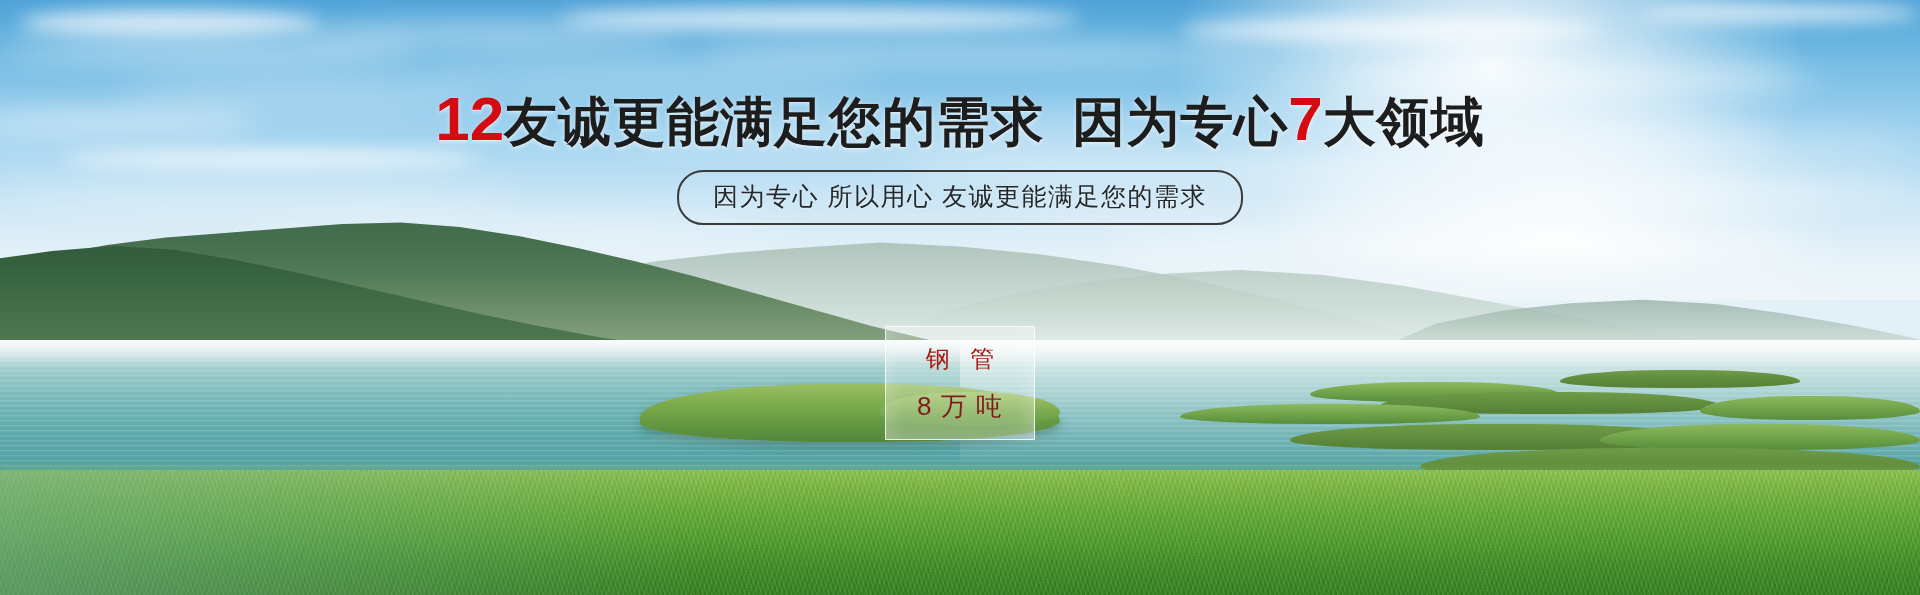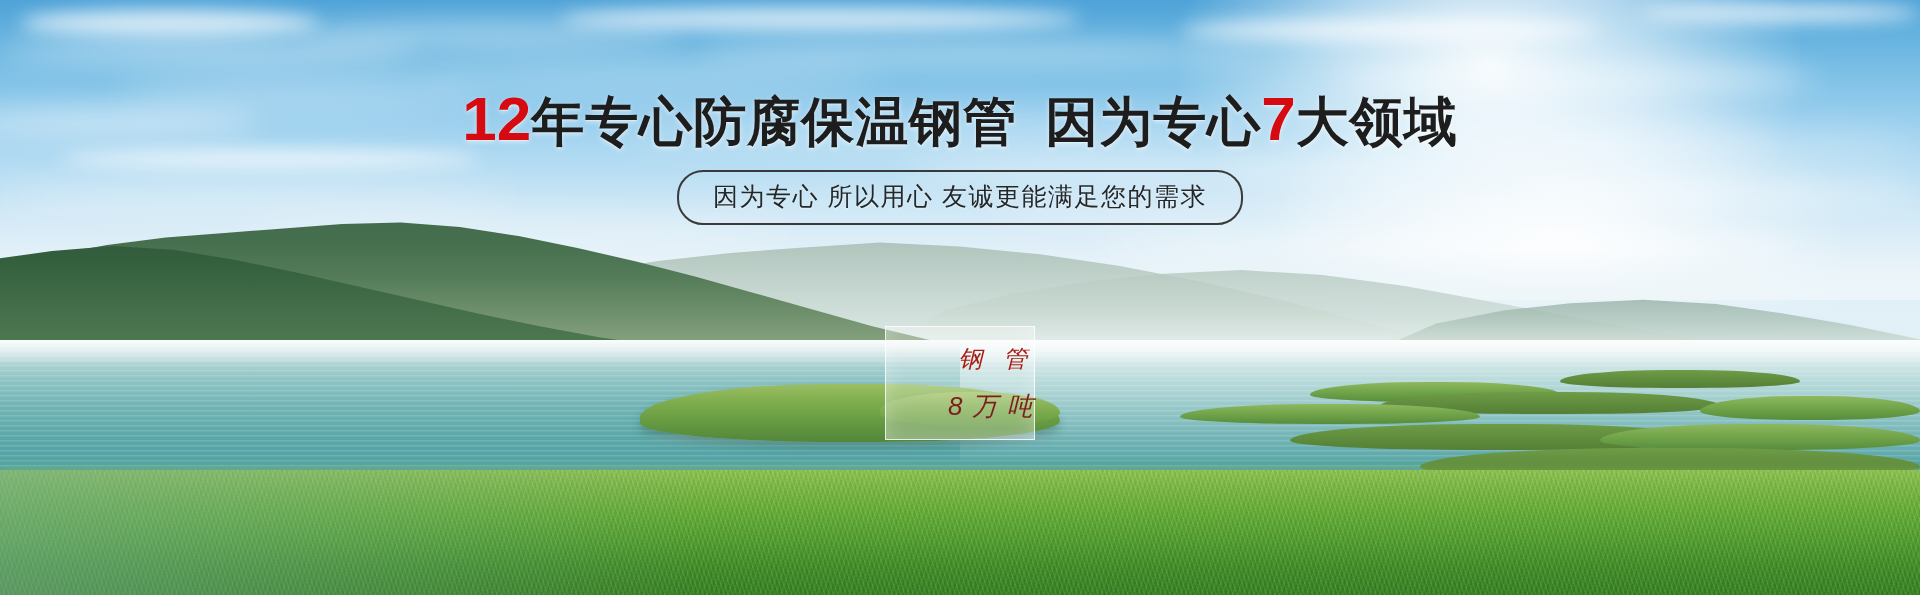--- a/index.html
+++ b/index.html
@@ -293,24 +293,23 @@
     display: flex;
     gap: 12px;
   }
   .card {
     width: 148px;
     height: 112px;
     border: 1px solid rgba(255,255,255,0.82);
     background: rgba(255,255,255,0.24);
     display: flex;
     flex-direction: column;
-    align-items: flex-end;
+    align-items: center;
     justify-content: center;
     box-shadow: inset 0 0 22px rgba(255,255,255,0.30);
-    font-style: italic;
   }
   .card .label {
     color: #a81b12;
     font-size: 24px;
     letter-spacing: 7px;
     text-indent: 7px;
     margin-bottom: 14px;
     font-weight: 400;
     white-space: nowrap;
   }
@@ -393,21 +392,21 @@
   <div class="grass-top"></div>
   <div class="grass">
     <div class="grass-texture"></div>
     <div class="grass-texture2"></div>
   </div>
   <div class="grass-left-fade"></div>
 
   <div class="content">
 
     <div class="headline">
-      <span class="num">12</span><span>年专心防腐保温钢管</span><span class="gap"></span><span>因为专心</span><span class="num">7</span><span>大领域</span>
+      <span class="num">12</span><span>友诚更能满足您的需求</span><span class="gap"></span><span>因为专心</span><span class="num">7</span><span>大领域</span>
     </div>
 
     <div class="subtitle-pill">
       <span>因为专心 所以用心  友诚更能满足您的需求</span>
     </div>
 
     <div class="cards">
 
       <div class="card">
         <div class="label">钢 管</div>

